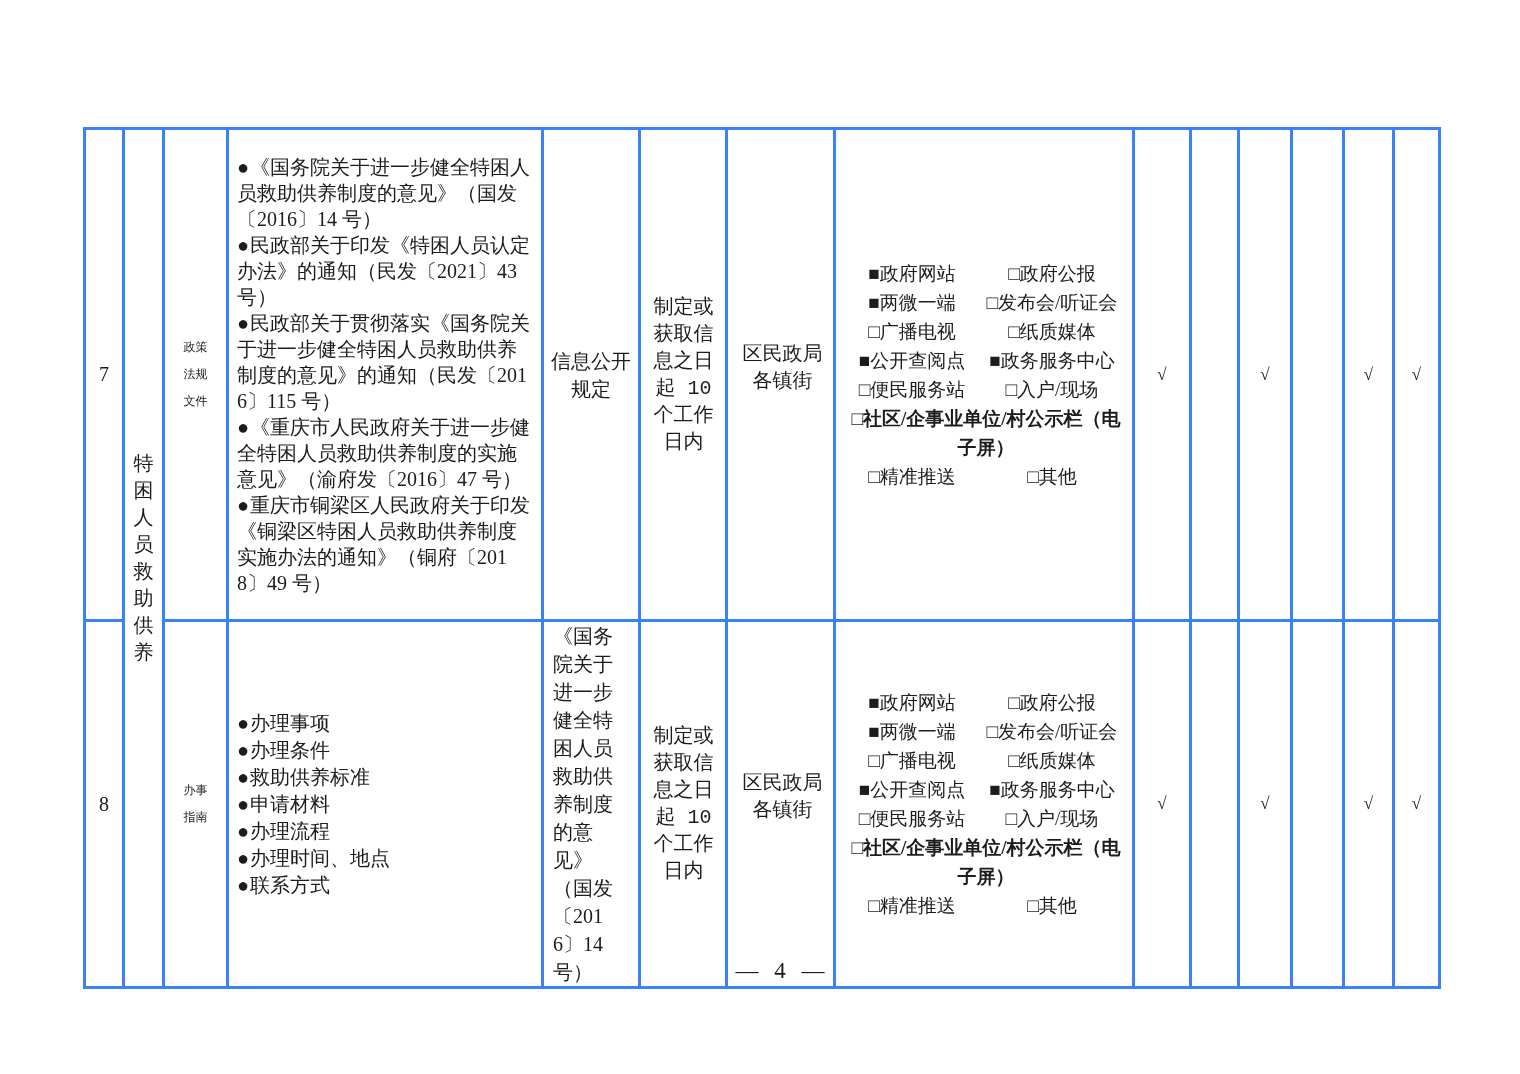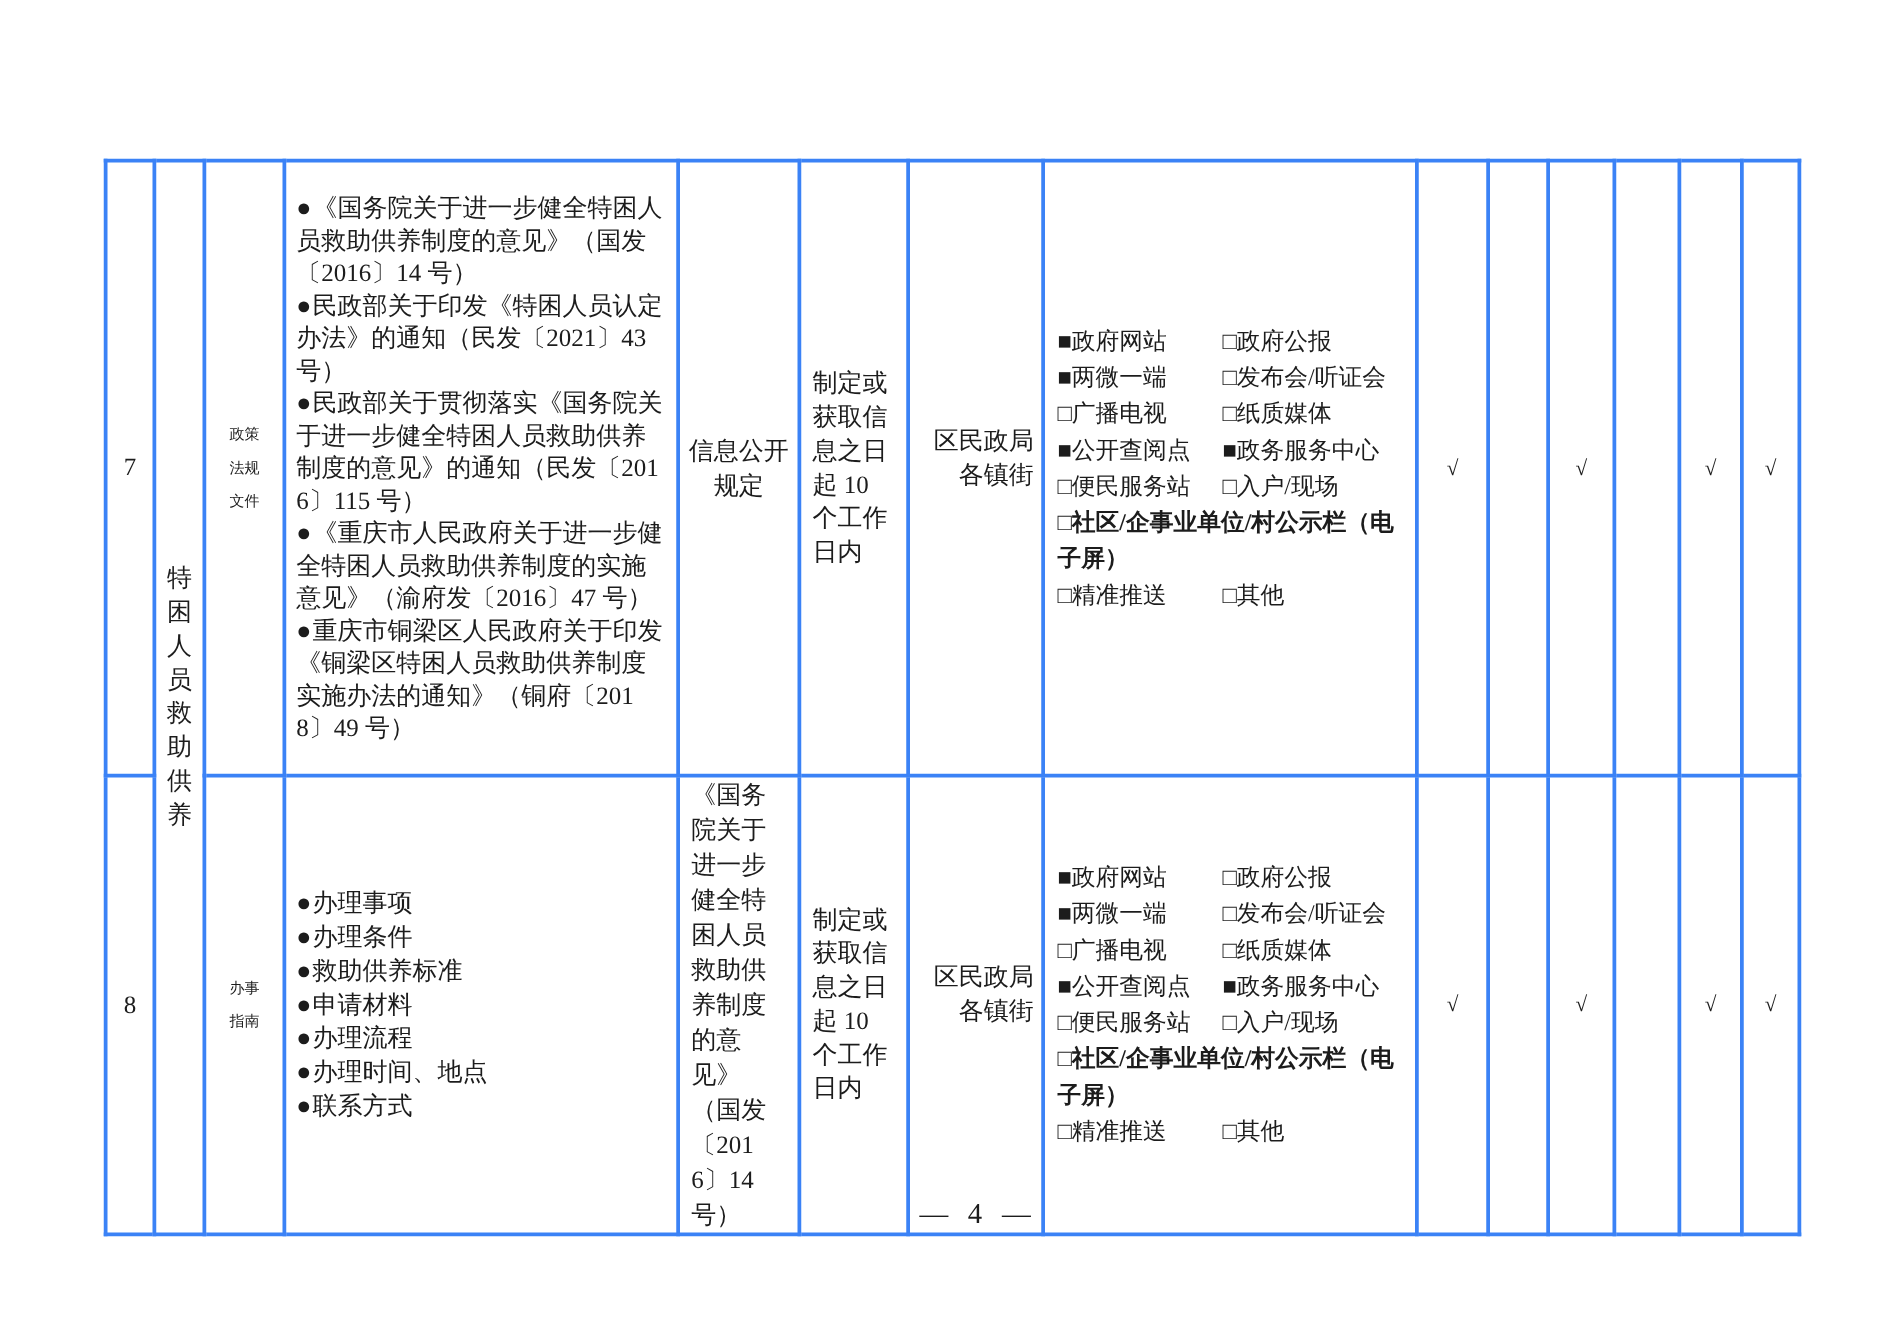--- a/index.html
+++ b/index.html
@@ -39,26 +39,26 @@
 
   td.content { padding: 0 5px 0 8px; text-align: left; }
   .bullet-item { line-height: 26px; word-break: break-all; }
   tr.row-8 .bullet-item { line-height: 27px; }
   .bullet-glyph { margin-right: 1px; }
 
   td.basis { line-height: 28px; }
   td.basis.center { text-align: center; padding: 0 6px; }
   td.basis.left { text-align: left; padding: 0 6px 0 9px; word-break: break-all; }
 
-  td.timing { padding: 0 8px 0 9px; line-height: 27px; text-align: left; word-break: break-all; }
-  td.agency { padding: 0 6px 16px 10px; line-height: 27px; text-align: right; }
+  td.timing { padding: 0 8px 0 9px; line-height: 27px; text-align: center; word-break: break-all; font-family: Liberation Mono, monospace; }
+  td.agency { padding: 0 6px 16px 10px; line-height: 27px; text-align: center; }
 
   td.channels { padding: 0 6px 0 10px; }
   .ch-grid { display: grid; grid-template-columns: 132px 1fr; font-size: 19px; line-height: 29px; }
-  .channel { white-space: nowrap; }
+  .channel { white-space: nowrap; text-align: center; }
   .channel.wide { grid-column: 1 / -1; white-space: normal; word-break: break-all; font-weight: bold; }
 
   td.mark { text-align: center; font-size: 17px; }
 
   .pageno {
     position: absolute; left: 0; top: 958px; width: 100%;
     text-align: center; font-size: 23px; word-spacing: 10px;
     text-indent: 40px; color: #1c1c1c;
   }
 </style>

